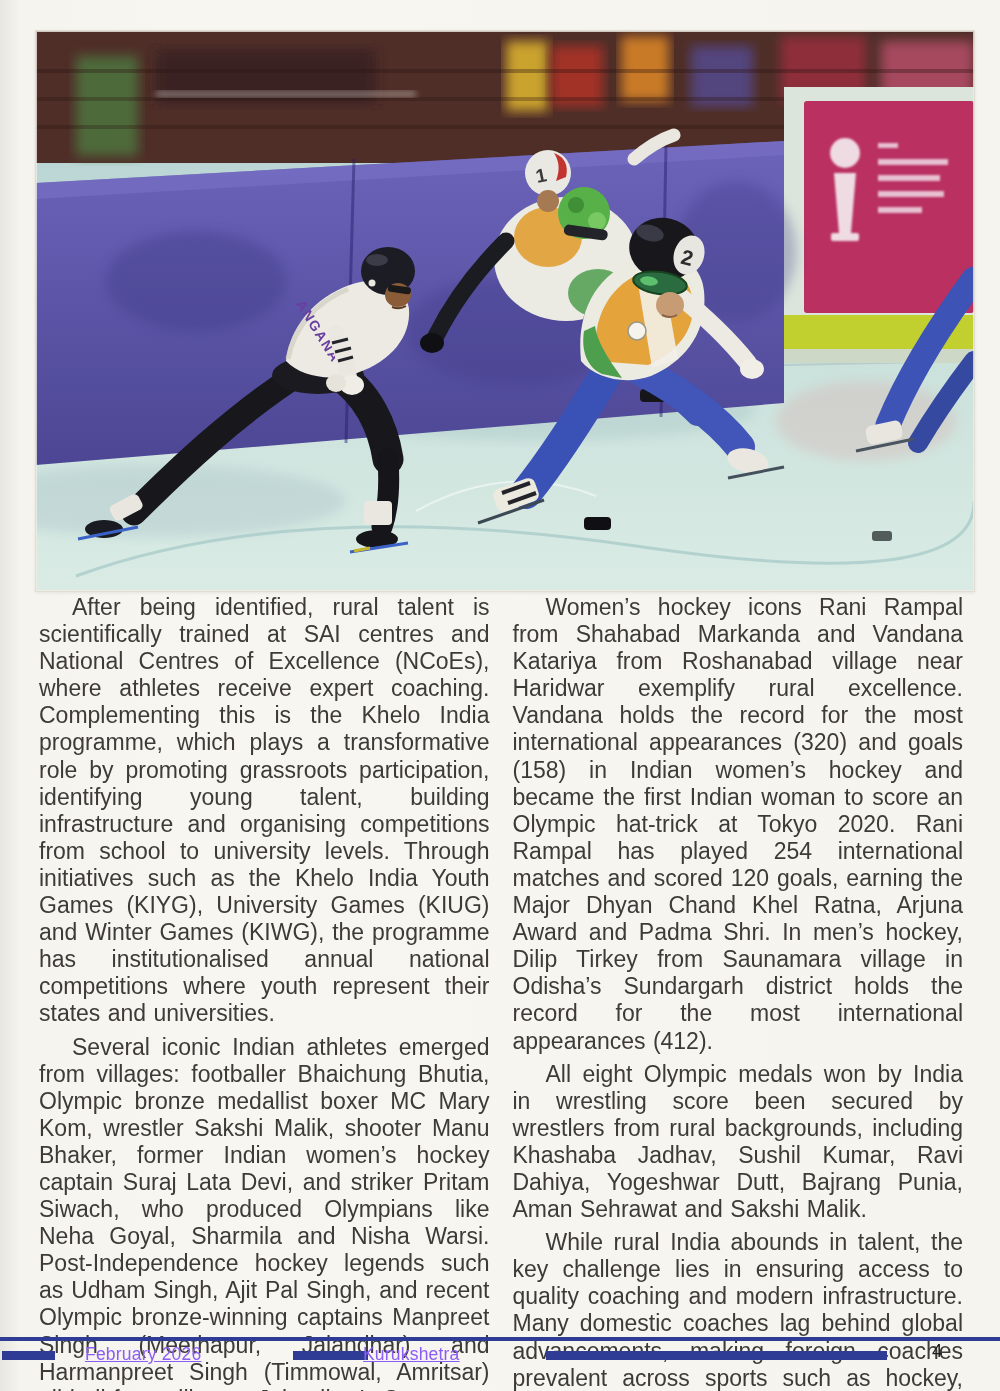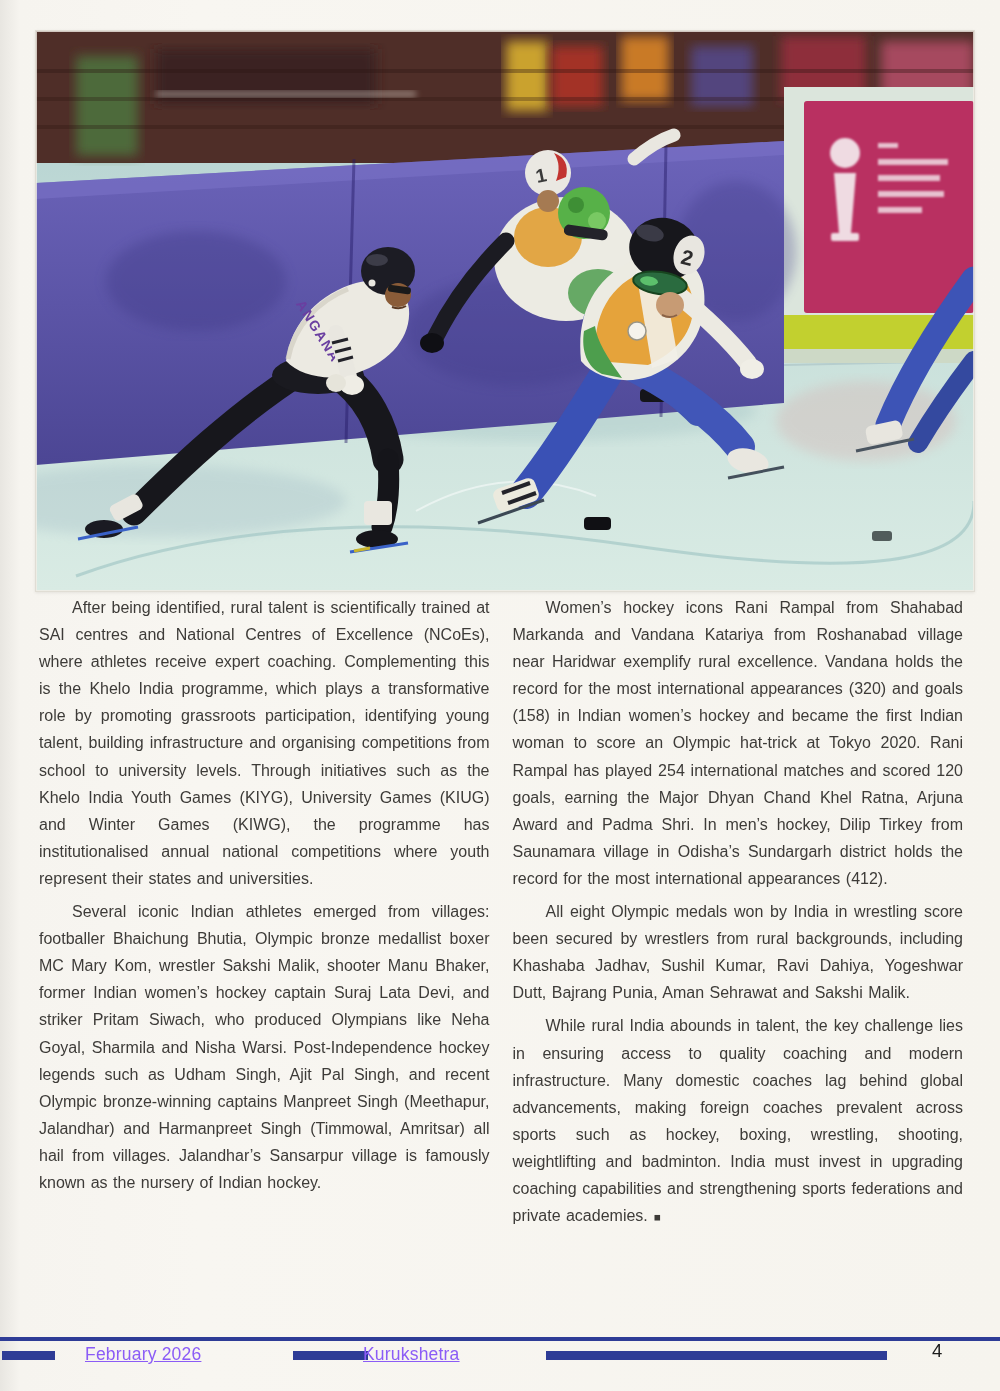--- a/index.html
+++ b/index.html
@@ -14,21 +14,21 @@
     background:#cfe3df;
   }
   .photo-frame svg{display:block;width:100%;height:100%;}
   .columns{
     position:absolute;left:39px;top:594px;width:924px;
     display:flex;gap:23px;
   }
   .col{width:451px;}
   .para{
     margin:0 0 6px 0;text-indent:33px;
-    font-size:16px;line-height:27.1px;text-align:justify;
+    font-size:23px;line-height:27.1px;text-align:justify;
     color:#3d3b38;word-spacing:1px;
   }
   .it{}
   .mark{font-size:0.72em;letter-spacing:2px;}
   .footer-rule{
     position:absolute;left:0;top:1337px;width:1000px;height:4px;
     background:#2e3c96;
   }
   .f-bar{position:absolute;height:9px;background:#2e3c96;}
   .f-bar1{left:2px;top:1351px;width:53px;}

